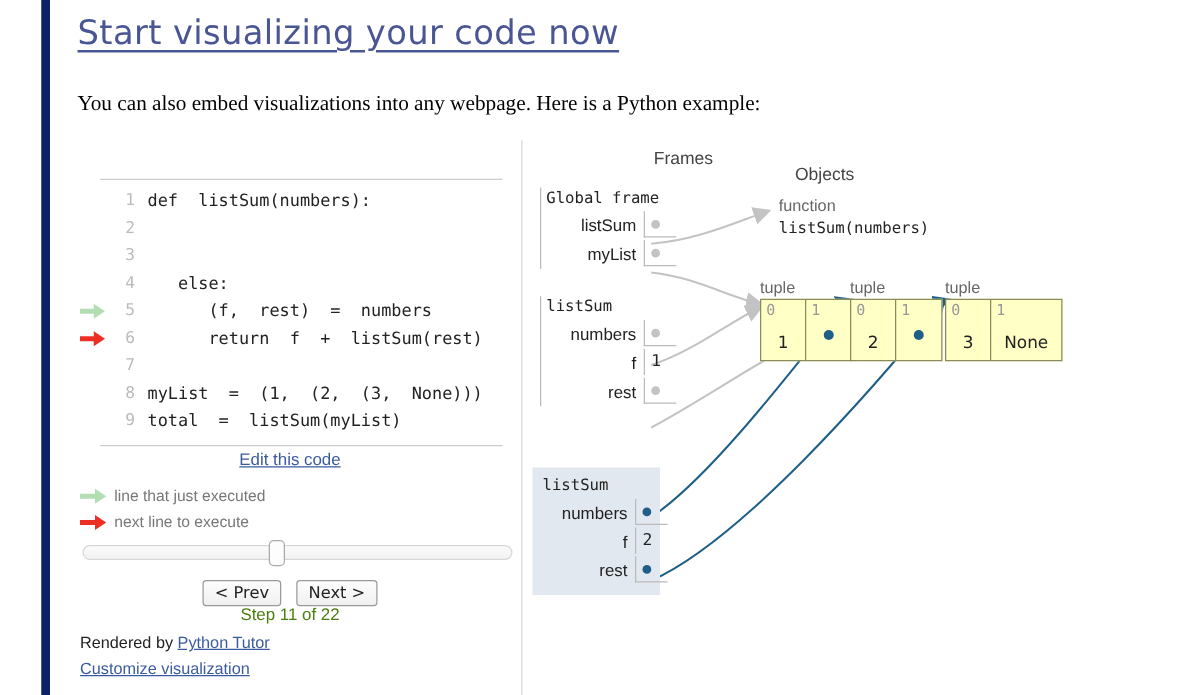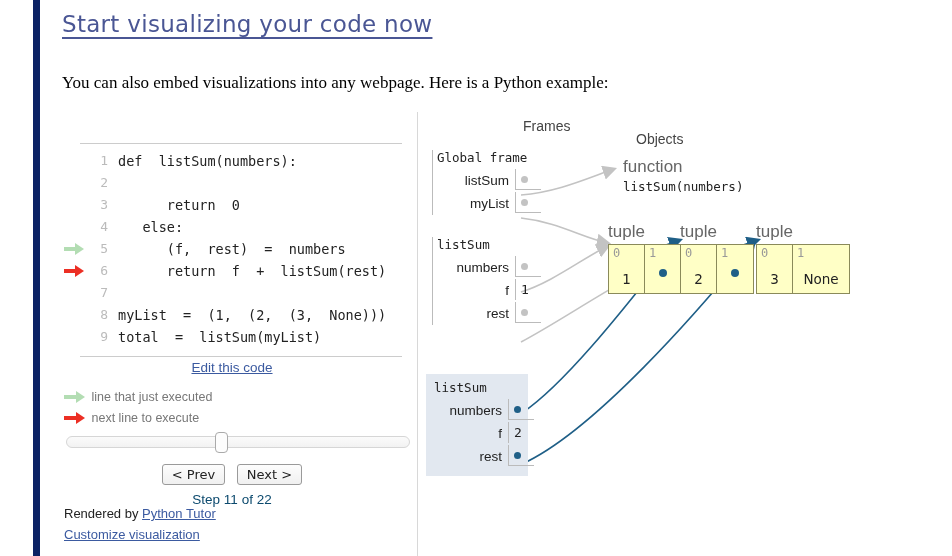--- a/index.html
+++ b/index.html
@@ -19,21 +19,21 @@
     position: absolute;
     left: 33px; top: 0;
     width: 7px; height: 556px;
     background: #0b2265;
   }
   
   #page-heading {
     position: absolute;
     left: 62px; top: 11px;
     font-family: "DejaVu Sans", sans-serif;
-    font-size: 23px;
+    font-size: 27px;
     color: #4a5694;
     text-decoration: underline;
     text-underline-offset: 5px;
     letter-spacing: 0.3px;
     cursor: pointer;
     white-space: nowrap;
   }
   #intro-paragraph {
     position: absolute;
     left: 62px; top: 73px;
@@ -171,22 +171,21 @@
     padding: 2px 9px;
     margin: 8px 4px;
     cursor: pointer;
   }
   #step-counter {
     position: absolute;
     left: 0; top: 372px;
     width: 340px;
     text-align: center;
     font-size: 13.5px;
-    color: #0c4a6e;
-    margin-top: 8px;
+    color: #4d7c0f;
   }
   #rendered-by {
     position: absolute;
     left: 2px; top: 394px;
     font-size: 13px;
     color: #222;
   }
   #rendered-by a, #customize-link {
     color: #3b5aa0;
     text-decoration: underline;
@@ -271,21 +270,21 @@
     width: 7px; height: 7px;
     border-radius: 50%;
     background: #c3c3c3;
   }
   .active-frame .ptr-dot { background: #1f5f87; }
   
   .obj {
     position: absolute;
   }
   .obj-label {
-    font-size: 17px;
+    font-size: 13px;
     color: #666;
     margin-bottom: 2px;
     white-space: nowrap;
   }
   .obj-func-name {
     font-family: "DejaVu Sans Mono", monospace;
     font-size: 12.5px;
     color: #222;
     white-space: nowrap;
   }
@@ -345,21 +344,21 @@
 <div id="visualizer">
 
   <div id="code-column">
 
     <div id="code-rule-top"></div>
 
     <div id="code-lines">
 
     <div class="code-line"><span class="line-num">1</span><span class="line-code">def  listSum(numbers):</span></div>
         <div class="code-line"><span class="line-num">2</span></div>
-        <div class="code-line"><span class="line-num">3</span><span class="line-code">      return  0</span></div>
+        <div class="code-line"><span class="line-num">3</span></div>
         <div class="code-line"><span class="line-num">4</span><span class="line-code">   else:</span></div>
         <div class="code-line"><span class="line-arrow"><svg width="26" height="22" viewBox="0 0 26 22">
               <path d="M2 11 L15 11" stroke="#b3ddb3" stroke-width="4" fill="none"></path>
               <path d="M13 5 L22 11 L13 17 Z" fill="#b3ddb3"></path>
             </svg></span><span class="line-num">5</span><span class="line-code">      (f,  rest)  =  numbers</span></div>
         <div class="code-line"><span class="line-arrow"><svg width="26" height="22" viewBox="0 0 26 22">
               <path d="M2 11 L15 11" stroke="#ec2f24" stroke-width="4" fill="none"></path>
               <path d="M13 5 L22 11 L13 17 Z" fill="#ec2f24"></path>
             </svg></span><span class="line-num">6</span><span class="line-code">      return  f  +  listSum(rest)</span></div>
         <div class="code-line"><span class="line-num">7</span><span class="line-code"></span></div>

